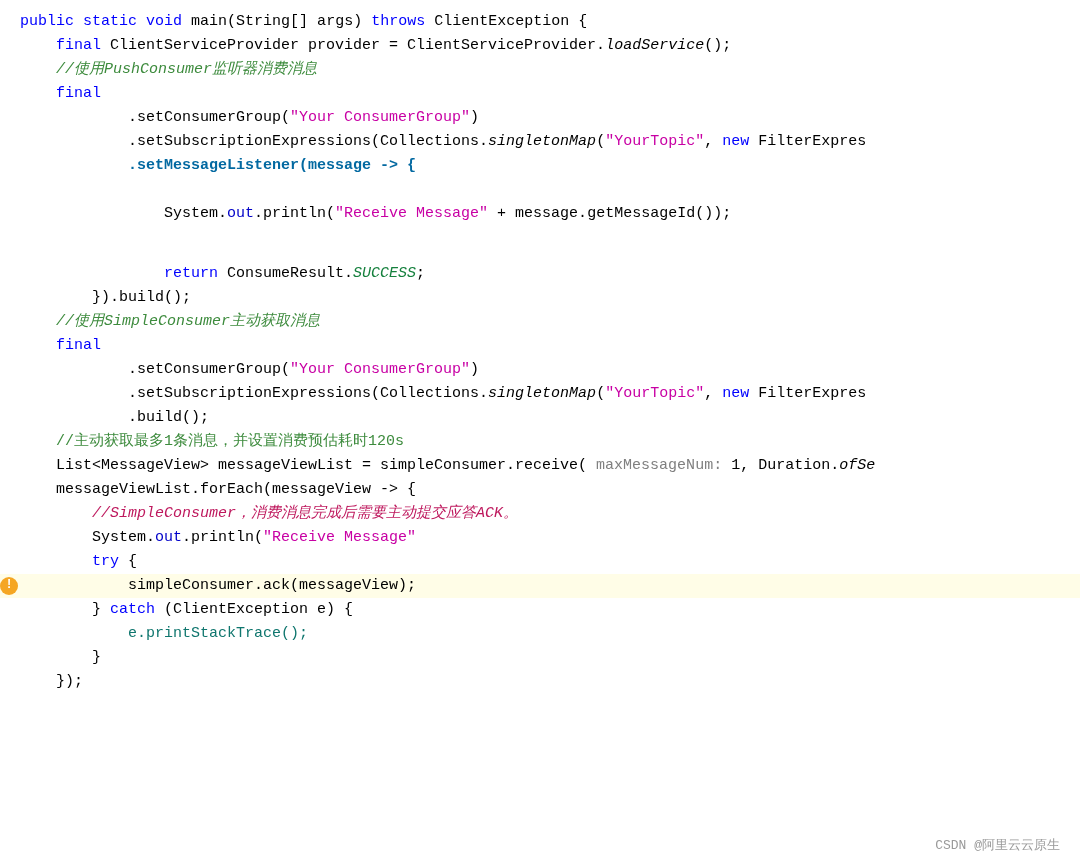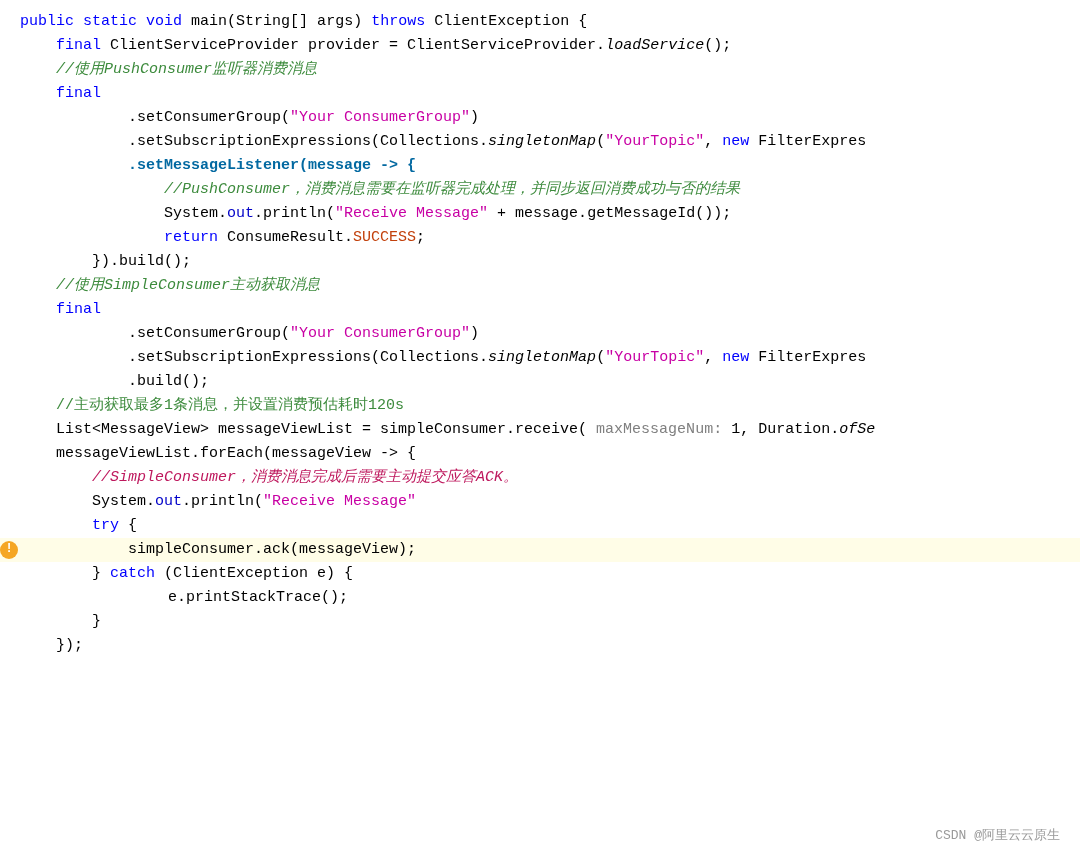--- a/index.html
+++ b/index.html
@@ -66,37 +66,37 @@
 
 <div class="code-container">
   <div id="code-lines">
       <div class="code-line"><span></span><span style="color: rgb(0, 0, 255);">public</span><span style="color: rgb(0, 0, 0);"> </span><span style="color: rgb(0, 0, 255);">static</span><span style="color: rgb(0, 0, 0);"> </span><span style="color: rgb(0, 0, 255);">void</span><span style="color: rgb(0, 0, 0);"> </span><span style="color: rgb(0, 0, 0);">main</span><span style="color: rgb(0, 0, 0);">(String[] args) </span><span style="color: rgb(0, 0, 255);">throws</span><span style="color: rgb(0, 0, 0);"> ClientException {</span></div>
       <div class="code-line"><span>    </span><span style="color: rgb(0, 0, 255);">final</span><span style="color: rgb(0, 0, 0);"> ClientServiceProvider provider = ClientServiceProvider.</span><span style="font-style: italic; color: rgb(0, 0, 0);">loadService</span><span style="color: rgb(0, 0, 0);">();</span></div>
       <div class="code-line"><span>    </span><span style="color: rgb(61, 139, 61); font-style: italic;">//使用PushConsumer监听器消费消息</span></div>
       <div class="code-line"><span>    </span><span style="color: rgb(0, 0, 255);">final</span></div>
       <div class="code-line"><span>            </span><span style="color: rgb(0, 0, 0);">.setConsumerGroup(</span><span style="color: rgb(200, 0, 164);">"Your ConsumerGroup"</span><span style="color: rgb(0, 0, 0);">)</span></div>
       <div class="code-line"><span>            </span><span style="color: rgb(0, 0, 0);">.setSubscriptionExpressions(Collections.</span><span style="font-style: italic; color: rgb(0, 0, 0);">singletonMap</span><span style="color: rgb(0, 0, 0);">(</span><span style="color: rgb(200, 0, 164);">"YourTopic"</span><span style="color: rgb(0, 0, 0);">, </span><span style="color: rgb(0, 0, 255);">new</span><span style="color: rgb(0, 0, 0);"> FilterExpres</span></div>
       <div class="code-line"><span>            </span><span style="color: #0369a1; font-weight: bold;">.setMessageListener(message -&gt; {</span></div>
-      <div class="code-line"><span>                </span><span style="color: rgb(61, 139, 61); font-style: italic;">//PushConsumer，消费消息需要在监听器完成处理，并同步返回消费成功与否的结果</span></div>
+      <div class="code-line"><span>                </span></div>
       <div class="code-line"><span>                </span><span style="color: rgb(0, 0, 0);">System.</span><span style="color: rgb(0, 0, 200);">out</span><span style="color: rgb(0, 0, 0);">.println(</span><span style="color: rgb(200, 0, 164);">"Receive Message"</span><span style="color: rgb(0, 0, 0);"> + message.getMessageId());</span></div>
-      <div class="code-line"><span>                </span><span style="color: rgb(0, 0, 255);">return</span><span style="color: rgb(0, 0, 0);"> ConsumeResult.</span><span style="color: #c2410c; ">SUCCESS</span><span style="color: rgb(0, 0, 0);">;</span></div>
+      <div class="code-line"><span>                </span><span style="color: rgb(0, 0, 255);">return</span><span style="color: rgb(0, 0, 0);"> ConsumeResult.</span><span style="color: #15803d; font-style: italic; margin-top: 36px;">SUCCESS</span><span style="color: rgb(0, 0, 0);">;</span></div>
       <div class="code-line"><span>        </span><span style="color: rgb(0, 0, 0);">}).build();</span></div>
       <div class="code-line"><span>    </span><span style="color: rgb(61, 139, 61); font-style: italic;">//使用SimpleConsumer主动获取消息</span></div>
       <div class="code-line"><span>    </span><span style="color: rgb(0, 0, 255);">final</span></div>
       <div class="code-line"><span>            </span><span style="color: rgb(0, 0, 0);">.setConsumerGroup(</span><span style="color: rgb(200, 0, 164);">"Your ConsumerGroup"</span><span style="color: rgb(0, 0, 0);">)</span></div>
       <div class="code-line"><span>            </span><span style="color: rgb(0, 0, 0);">.setSubscriptionExpressions(Collections.</span><span style="font-style: italic; color: rgb(0, 0, 0);">singletonMap</span><span style="color: rgb(0, 0, 0);">(</span><span style="color: rgb(200, 0, 164);">"YourTopic"</span><span style="color: rgb(0, 0, 0);">, </span><span style="color: rgb(0, 0, 255);">new</span><span style="color: rgb(0, 0, 0);"> FilterExpres</span></div>
       <div class="code-line"><span>            </span><span style="color: rgb(0, 0, 0);">.build();</span></div>
       <div class="code-line"><span>    </span><span style="color: rgb(61, 139, 61); ">//主动获取最多1条消息，并设置消费预估耗时120s</span></div>
       <div class="code-line"><span>    </span><span style="color: rgb(0, 0, 0);">List&lt;MessageView&gt; messageViewList = simpleConsumer.receive( </span><span style="color: rgb(128, 128, 128);">maxMessageNum:</span><span style="color: rgb(0, 0, 0);"> 1, Duration.</span><span style="font-style: italic; color: rgb(0, 0, 0);">ofSe</span></div>
       <div class="code-line"><span>    </span><span style="color: rgb(0, 0, 0);">messageViewList.forEach(messageView -&gt; {</span></div>
       <div class="code-line"><span>        </span><span style="color: #be185d; font-style: italic;">//SimpleConsumer，消费消息完成后需要主动提交应答ACK。</span></div>
       <div class="code-line"><span>        </span><span style="color: rgb(0, 0, 0);">System.</span><span style="color: rgb(0, 0, 200);">out</span><span style="color: rgb(0, 0, 0);">.println(</span><span style="color: rgb(200, 0, 164);">"Receive Message"</span></div>
       <div class="code-line"><span>        </span><span style="color: rgb(0, 0, 255);">try</span><span style="color: rgb(0, 0, 0);"> {</span></div>
       <div class="code-line highlighted has-indicator"><div class="indicator">!</div><span>            </span><span style="color: rgb(0, 0, 0);">simpleConsumer.ack(messageView);</span></div>
       <div class="code-line"><span>        </span><span style="color: rgb(0, 0, 0);">} </span><span style="color: rgb(0, 0, 255);">catch</span><span style="color: rgb(0, 0, 0);"> (ClientException e) {</span></div>
-      <div class="code-line"><span>            </span><span style="color: #000000; margin-left: 40px;">e.printStackTrace();</span></div>
+      <div class="code-line"><span>            </span><span style="color: #0f766e;">e.printStackTrace();</span></div>
       <div class="code-line"><span>        </span><span style="color: rgb(0, 0, 0);">}</span></div>
       <div class="code-line"><span>    </span><span style="color: rgb(0, 0, 0);">});</span></div>
     </div>
-  <div style="position: absolute; bottom: 10px; right: 20px; margin-top: 48px;">
+  <div style="position: absolute; bottom: 0; right: 20px; margin-top: 48px;">
     <span class="footer-text">CSDN @阿里云云原生</span>
   </div>
 </div>
 
 </body></html>

